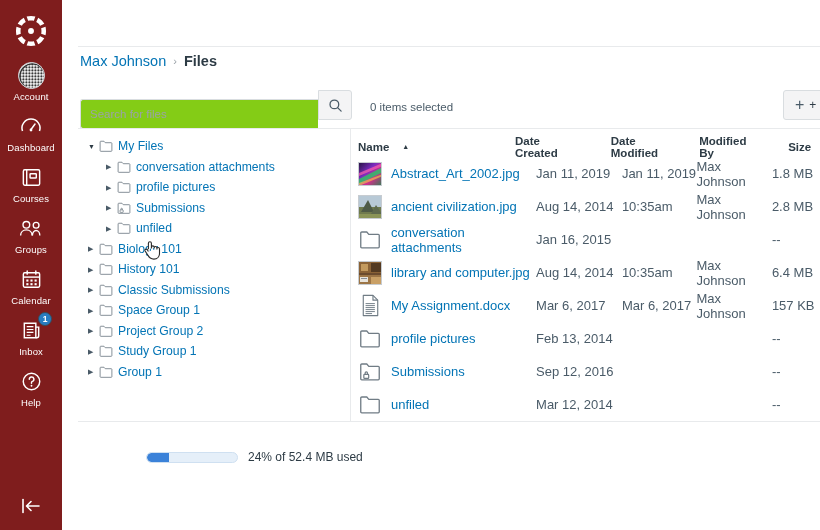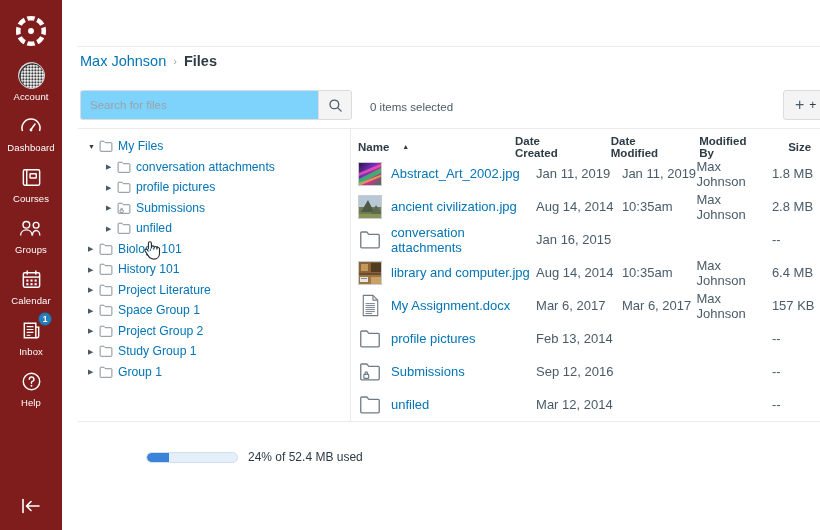--- a/index.html
+++ b/index.html
@@ -63,22 +63,23 @@
   .crumb-current { color: #2D3B45; font-weight: bold; }
 
   .toolbar { position: absolute; left: 18px; top: 90px; right: 0; height: 30px; }
   .searchwrap {
     position: absolute; left: 0; top: 0;
     display: flex; height: 30px; width: 272px;
   }
   .search-input {
     flex: 1; height: 30px; border: 1px solid #d9dde0; border-right: none;
     border-radius: 3px 0 0 3px; padding: 12px 9px; font-size: 11.5px;
-    color: #2D3B45; outline: none; background: #7dd3fc;
+    color: #2D3B45; outline: none; background: #84cc16;
     font-family: "Liberation Sans", sans-serif;
+    margin-top: 9px;
   }
   .search-input::placeholder { color: #9aa2a8; }
   .search-btn {
     width: 34px; height: 30px; border: 1px solid #d9dde0;
     border-radius: 0 3px 3px 0; background: #f4f4f5;
     display: flex; align-items: center; justify-content: center;
     cursor: pointer;
   }
   .selected-count {
     position: absolute; left: 290px; top: 11px;
@@ -374,21 +375,21 @@
           </span>
           <span class="tree-label">History 101</span>
         </div>
         <div class="tree-row lvl0">
           <span class="caret">▶</span>
           <span class="tree-folder">
             <svg width="14" height="12" viewBox="0 0 20 17" fill="none" stroke="#707c85" stroke-width="1.2" stroke-linejoin="round">
               <path d="M1.6 15.2V2.6c0-.5.4-.9.9-.9h4.6l1.8 2.1h8.6c.5 0 .9.4.9.9v10.5c0 .5-.4.9-.9.9H2.5c-.5 0-.9-.4-.9-.9z" fill="#ffffff"></path>
             </svg>
           </span>
-          <span class="tree-label">Project Literature</span>
+          <span class="tree-label">Classic Submissions</span>
         </div>
         <div class="tree-row lvl0">
           <span class="caret">▶</span>
           <span class="tree-folder">
             <svg width="14" height="12" viewBox="0 0 20 17" fill="none" stroke="#707c85" stroke-width="1.2" stroke-linejoin="round">
               <path d="M1.6 15.2V2.6c0-.5.4-.9.9-.9h4.6l1.8 2.1h8.6c.5 0 .9.4.9.9v10.5c0 .5-.4.9-.9.9H2.5c-.5 0-.9-.4-.9-.9z" fill="#ffffff"></path>
             </svg>
           </span>
           <span class="tree-label">Space Group 1</span>
         </div>

